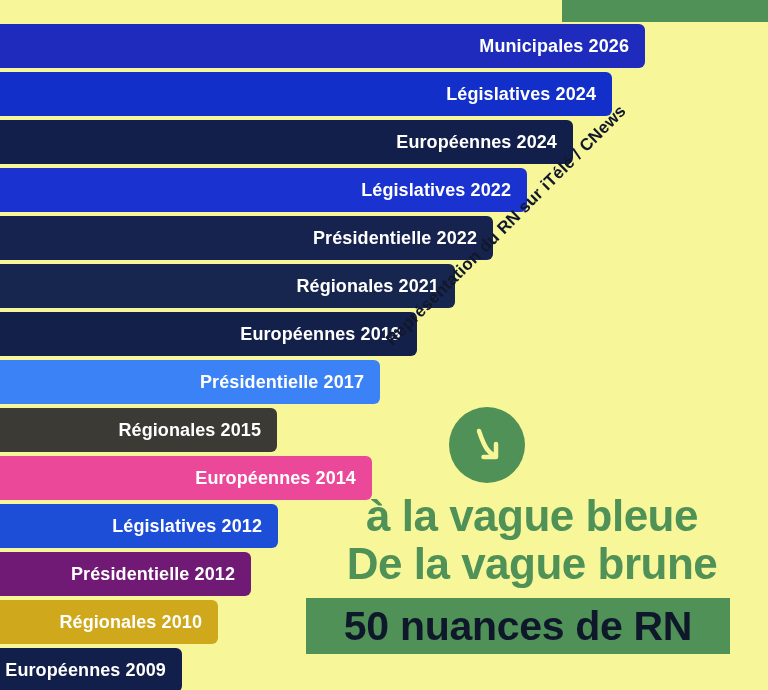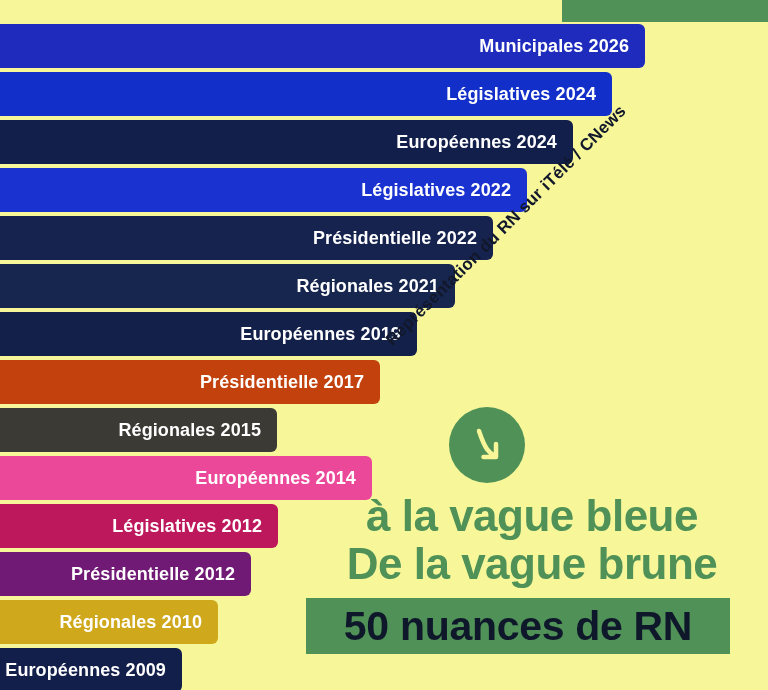--- a/index.html
+++ b/index.html
@@ -161,36 +161,36 @@
         <div class="bar" style="width: 455px; background: rgb(23, 38, 79);">
           <span class="bar-label">Régionales 2021</span>
         </div>
       </div>
       <div class="bar-row">
         <div class="bar" style="width: 417px; background: rgb(19, 32, 74);">
           <span class="bar-label">Européennes 2019</span>
         </div>
       </div>
       <div class="bar-row">
-        <div class="bar" style="width: 380px; background: #c2410c;">
+        <div class="bar" style="width: 380px; background: #3b82f6;">
           <span class="bar-label">Présidentielle 2017</span>
         </div>
       </div>
       <div class="bar-row">
         <div class="bar" style="width: 277px; background: rgb(59, 58, 53);">
           <span class="bar-label">Régionales 2015</span>
         </div>
       </div>
       <div class="bar-row">
         <div class="bar" style="width: 372px; background: #ec4899;">
           <span class="bar-label">Européennes 2014</span>
         </div>
       </div>
       <div class="bar-row">
-        <div class="bar" style="width: 278px; background: #be185d;">
+        <div class="bar" style="width: 278px; background: #1d4ed8;">
           <span class="bar-label">Législatives 2012</span>
         </div>
       </div>
       <div class="bar-row">
         <div class="bar" style="width: 251px; background: #701a75;">
           <span class="bar-label">Présidentielle 2012</span>
         </div>
       </div>
       <div class="bar-row">
         <div class="bar" style="width: 218px; background: rgb(207, 168, 28);">

